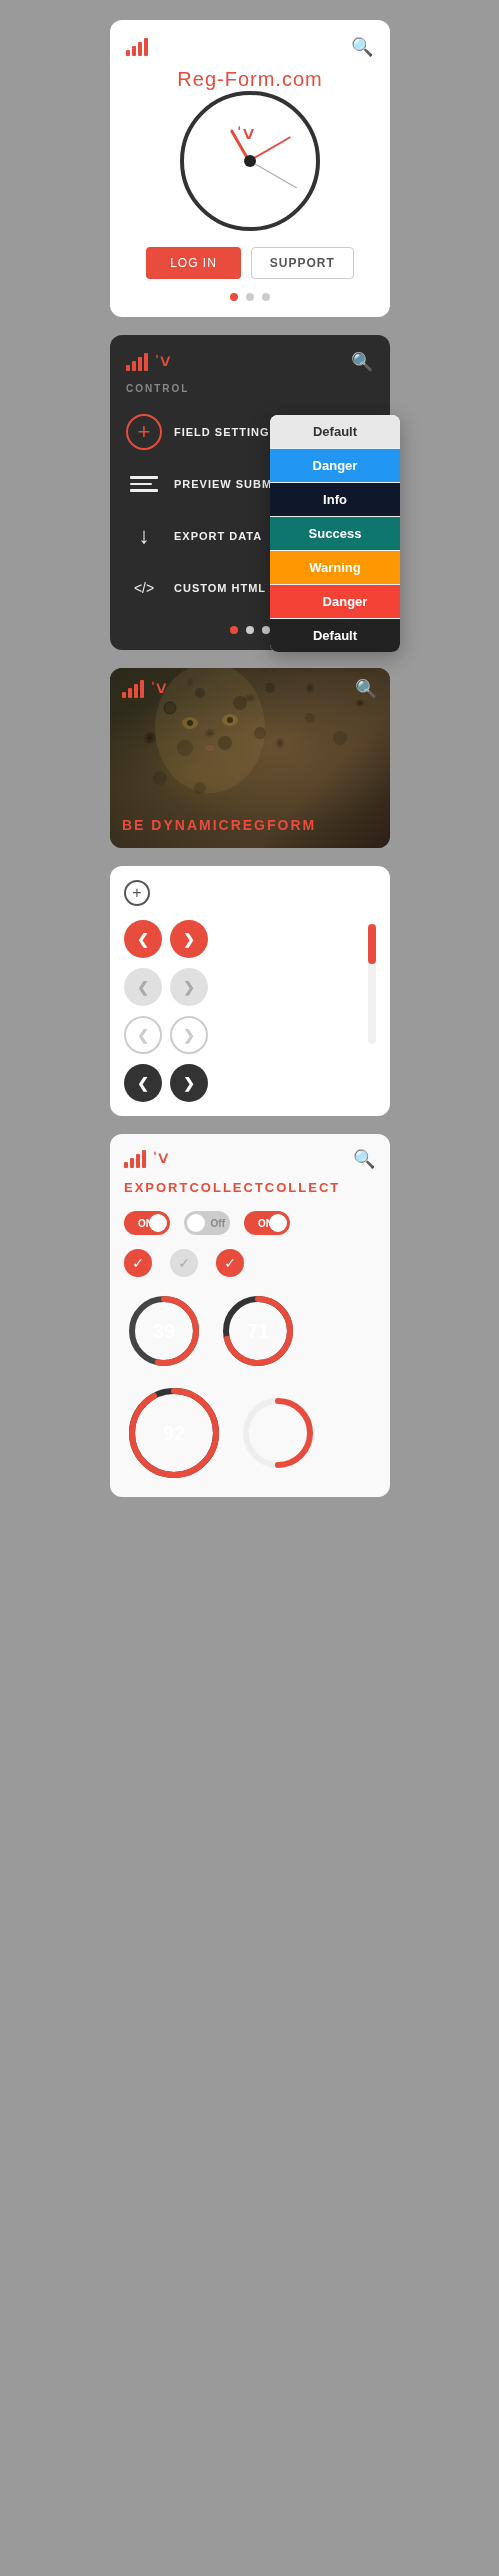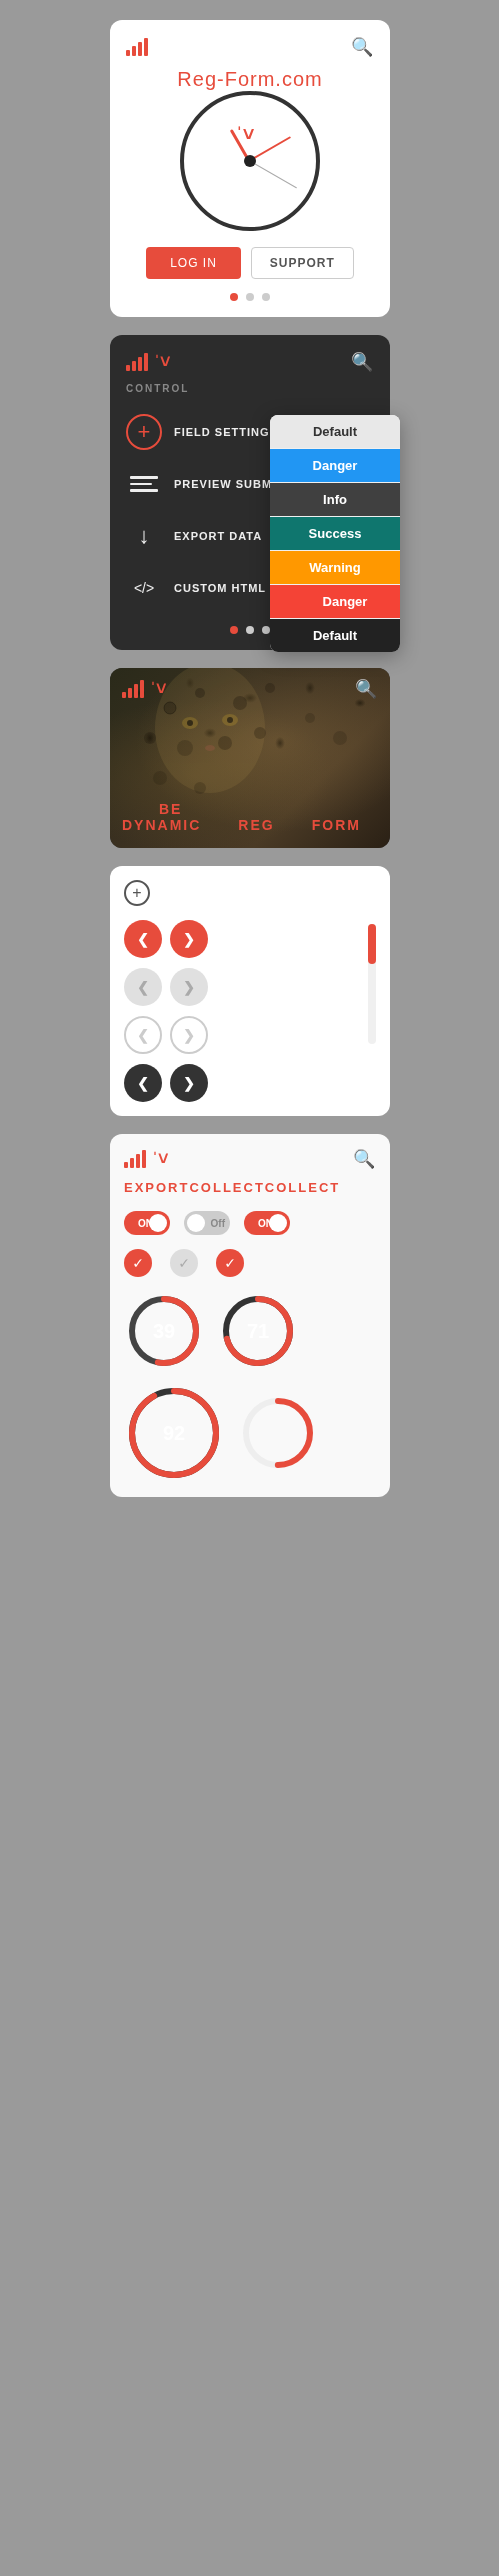--- a/index.html
+++ b/index.html
@@ -280,21 +280,21 @@
       padding: 9px 12px;
       text-align: center;
       font-size: 13px;
       font-weight: bold;
       cursor: pointer;
       border-bottom: 1px solid #f0f0f0;
     }
     .dropdown-item:last-child { border-bottom: none; }
     .dd-default { background: #e8e8e8; color: #333; }
     .dd-primary { background: #2196F3; color: #fff; }
-    .dd-info { background: #404040; color: #fff; }
+    .dd-info { background: #0f172a; color: #fff; }
     .dd-success { background: #0f766e; color: #fff; }
     .dd-warning { background: #FF9800; color: #fff; }
     .dd-danger { background: #f44336; color: #fff; padding-left: 32px; }
     .dd-inverse { background: #222; color: #fff; }
 
     
     .card-leopard {
       background: #333;
       border-radius: 12px;
       overflow: hidden;
@@ -337,21 +337,21 @@
     }
     .leopard-tagline {
       position: absolute;
       bottom: 15px;
       left: 12px;
       font-size: 14px;
       font-weight: bold;
       color: rgba(255,255,255,0.7);
       letter-spacing: 2px;
     }
-    .leopard-tagline span { color: #e74c3c; margin-left: 37px; }
+    .leopard-tagline span { color: #e74c3c; }
 
     
     .card-controls {
       background: #fff;
       border-radius: 12px;
       padding: 14px;
     }
     .controls-top {
       display: flex;
       align-items: center;

